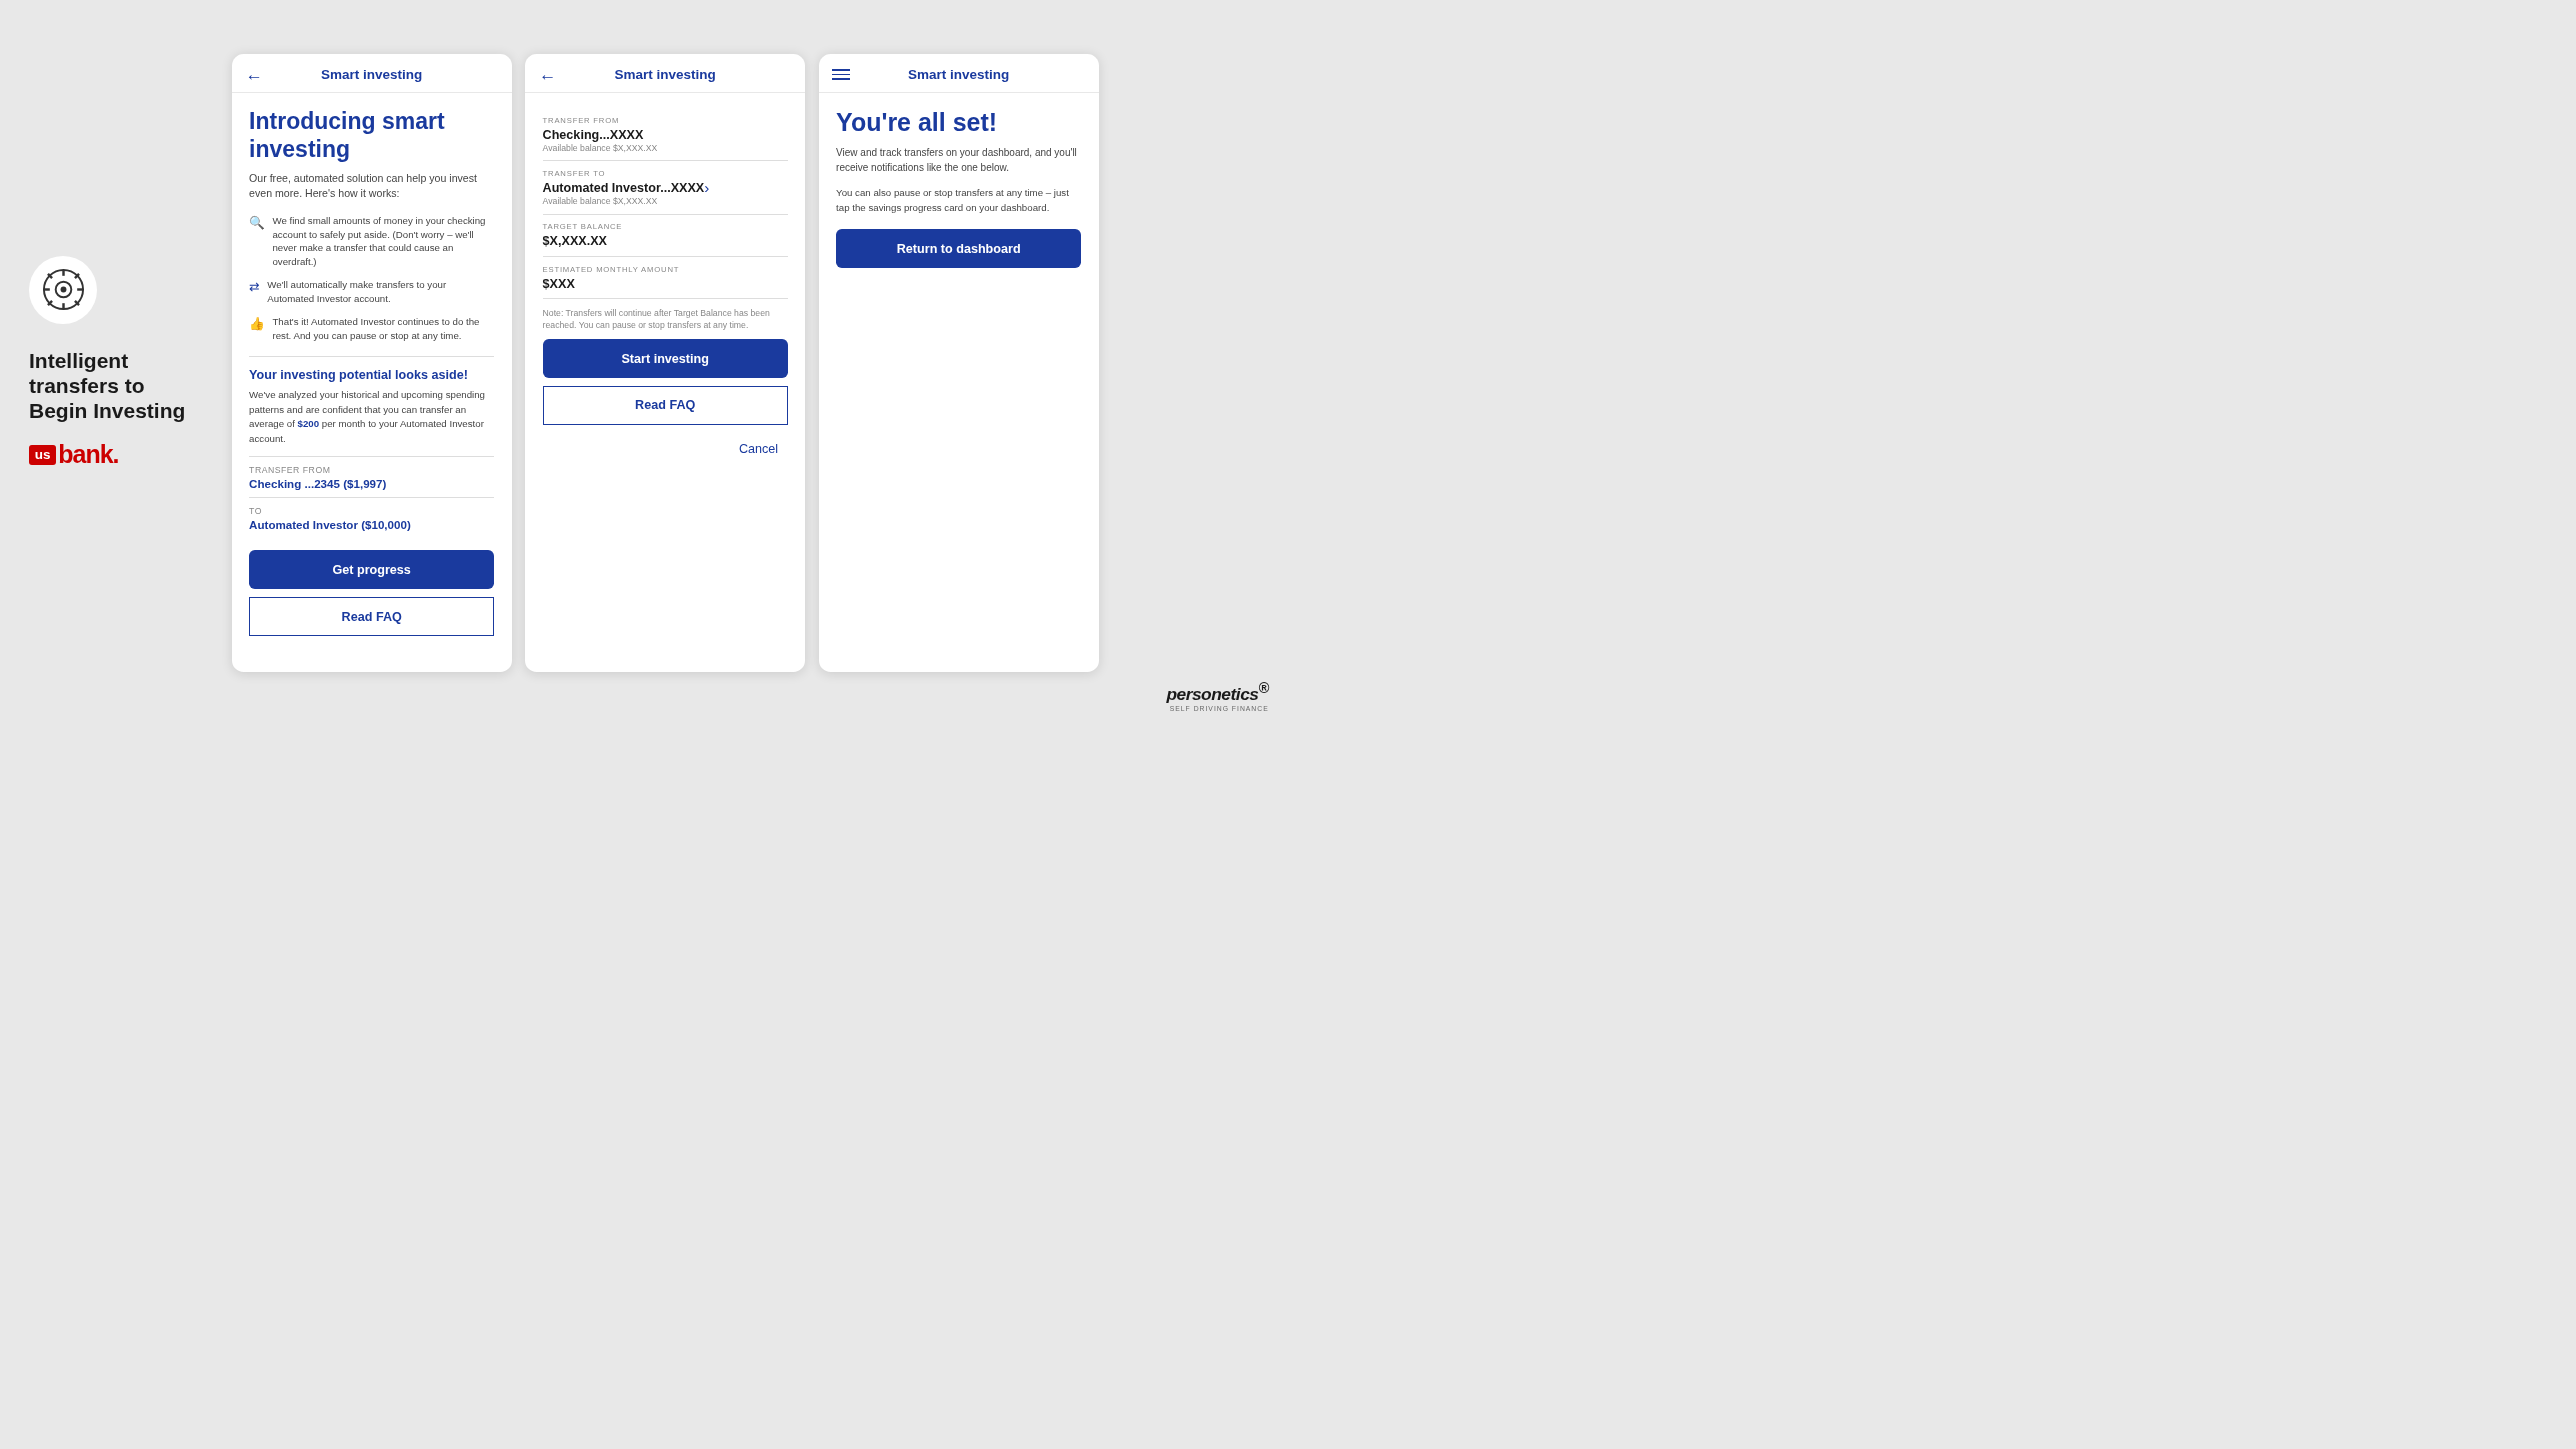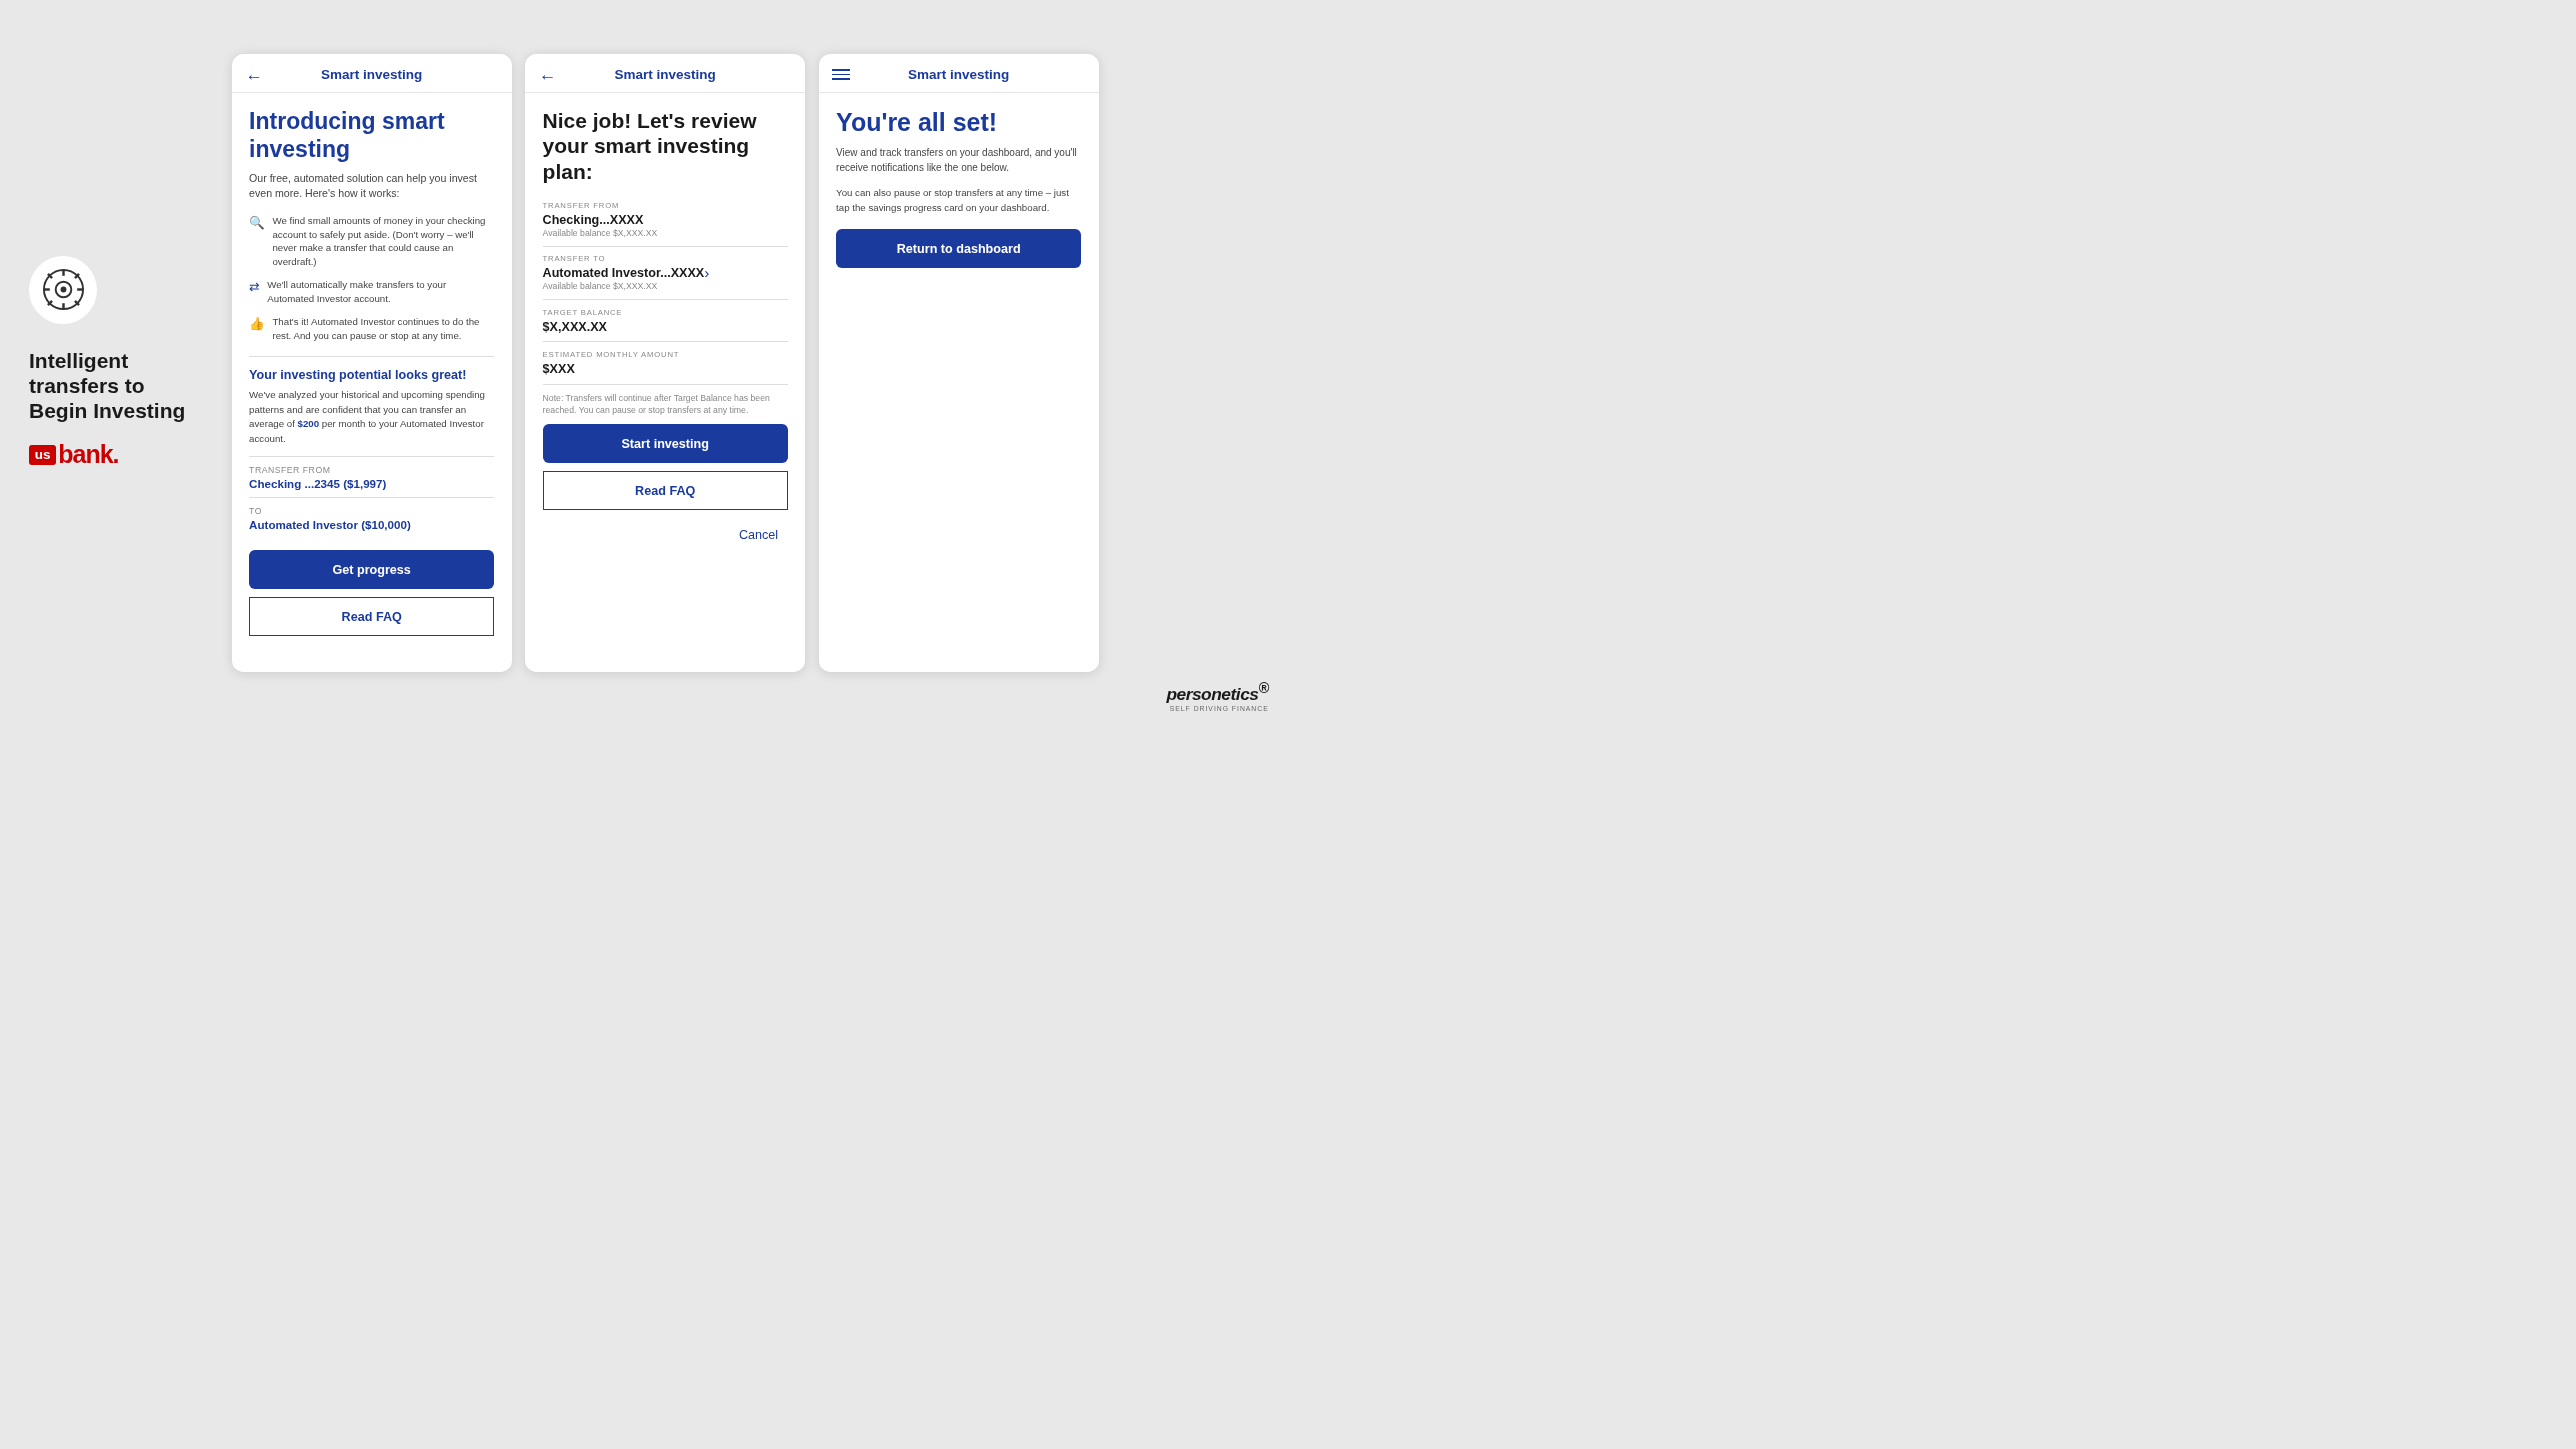--- a/index.html
+++ b/index.html
@@ -426,21 +426,21 @@
         <li class="feature-item">
           <span class="feature-icon">⇄</span>
           <span class="feature-text">We'll automatically make transfers to your Automated Investor account.</span>
         </li>
         <li class="feature-item">
           <span class="feature-icon">👍</span>
           <span class="feature-text">That's it! Automated Investor continues to do the rest. And you can pause or stop at any time.</span>
         </li>
       </ul>
       <div class="potential-box">
-        <div class="potential-title">Your investing potential looks great!</div>
+        <div class="potential-title">Your investing potential looks aside!</div>
         <div class="potential-text">
           We've analyzed your historical and upcoming spending patterns and are confident that you can transfer an average of <strong>$200</strong> per month to your Automated Investor account.
         </div>
       </div>
       <div class="transfer-field">
         <div class="transfer-label">TRANSFER FROM</div>
         <div class="transfer-value">Checking ...2345 ($1,997)</div>
       </div>
       <div class="transfer-field">
         <div class="transfer-label">TO</div>
@@ -451,21 +451,20 @@
       <button class="btn-outline">Read FAQ</button>
     </div>
   </div>
 
   <div class="phone-card">
     <div class="phone-header">
       <span class="phone-header-back">←</span>
       <span class="phone-header-title">Smart investing</span>
     </div>
     <div class="phone-body">
-      <div class="s2-main-title">Nice job! Let's review your smart investing plan:</div>
       <div class="review-field">
         <div class="review-field-label">TRANSFER FROM</div>
         <div class="review-field-value">Checking...XXXX</div>
         <div class="review-field-sub">Available balance $X,XXX.XX</div>
       </div>
       <div class="review-field">
         <div class="review-field-row">
           <div>
             <div class="review-field-label">TRANSFER TO</div>
             <div class="review-field-value">Automated Investor...XXXX</div>

